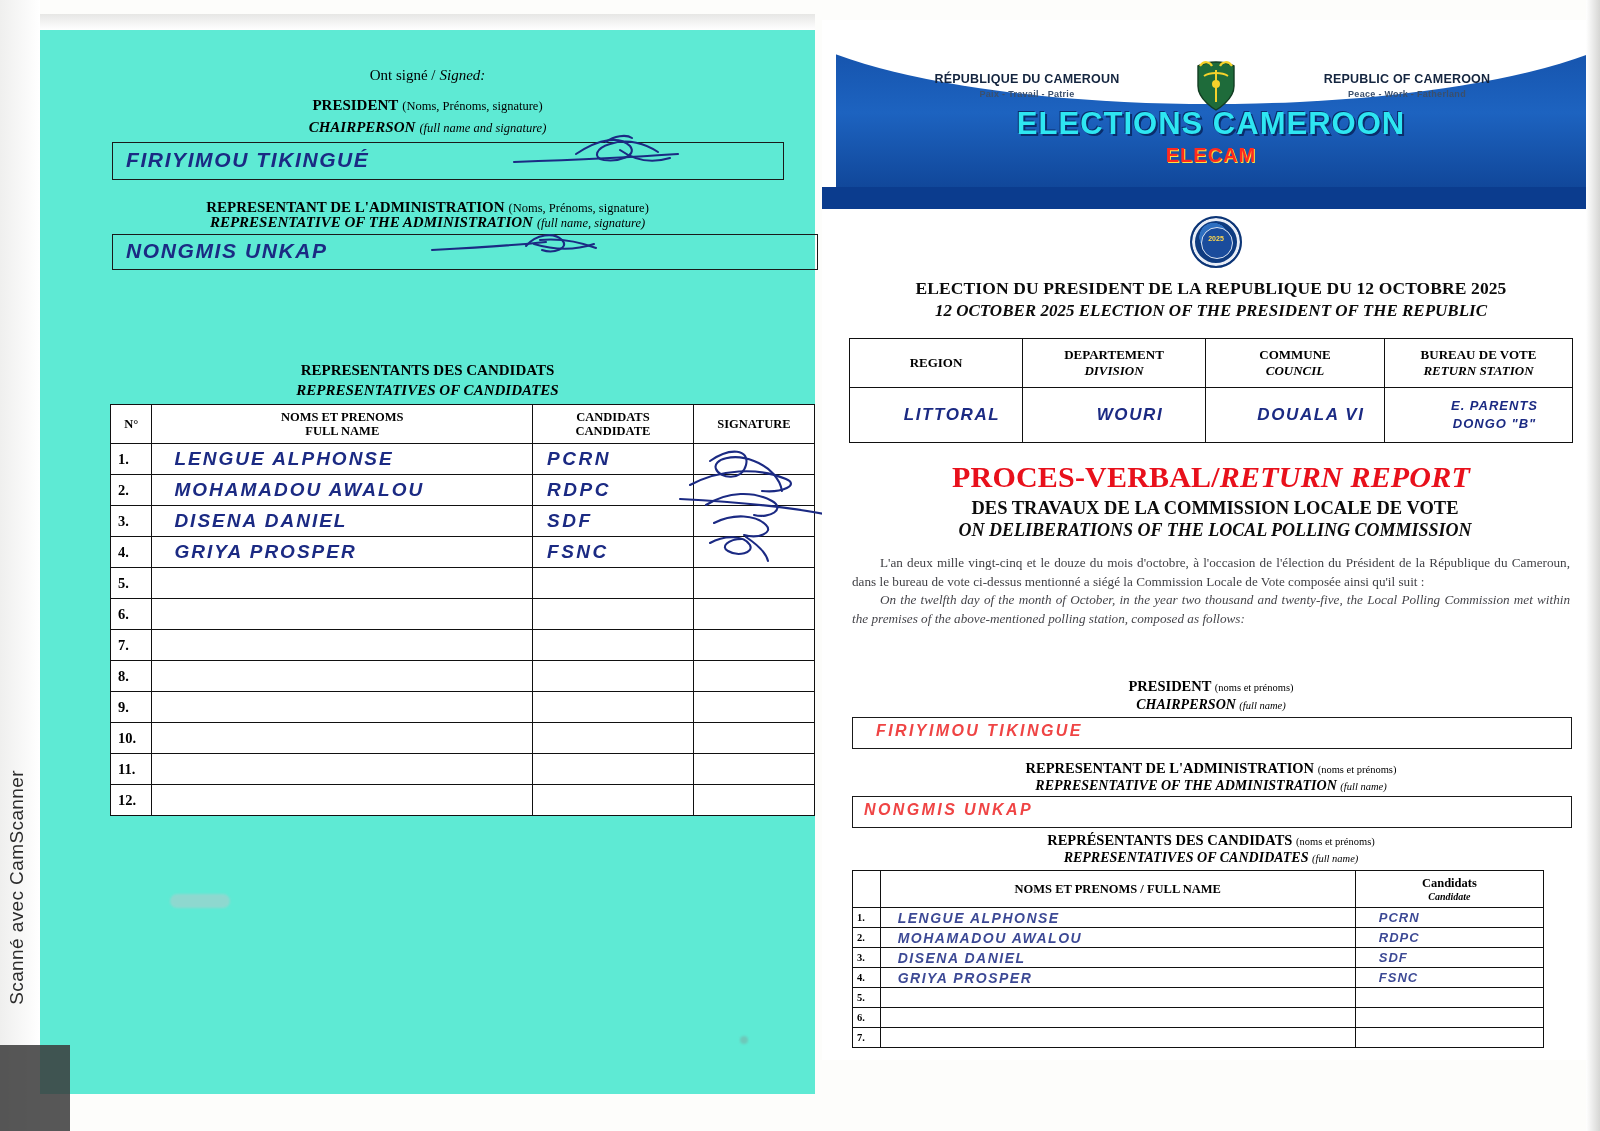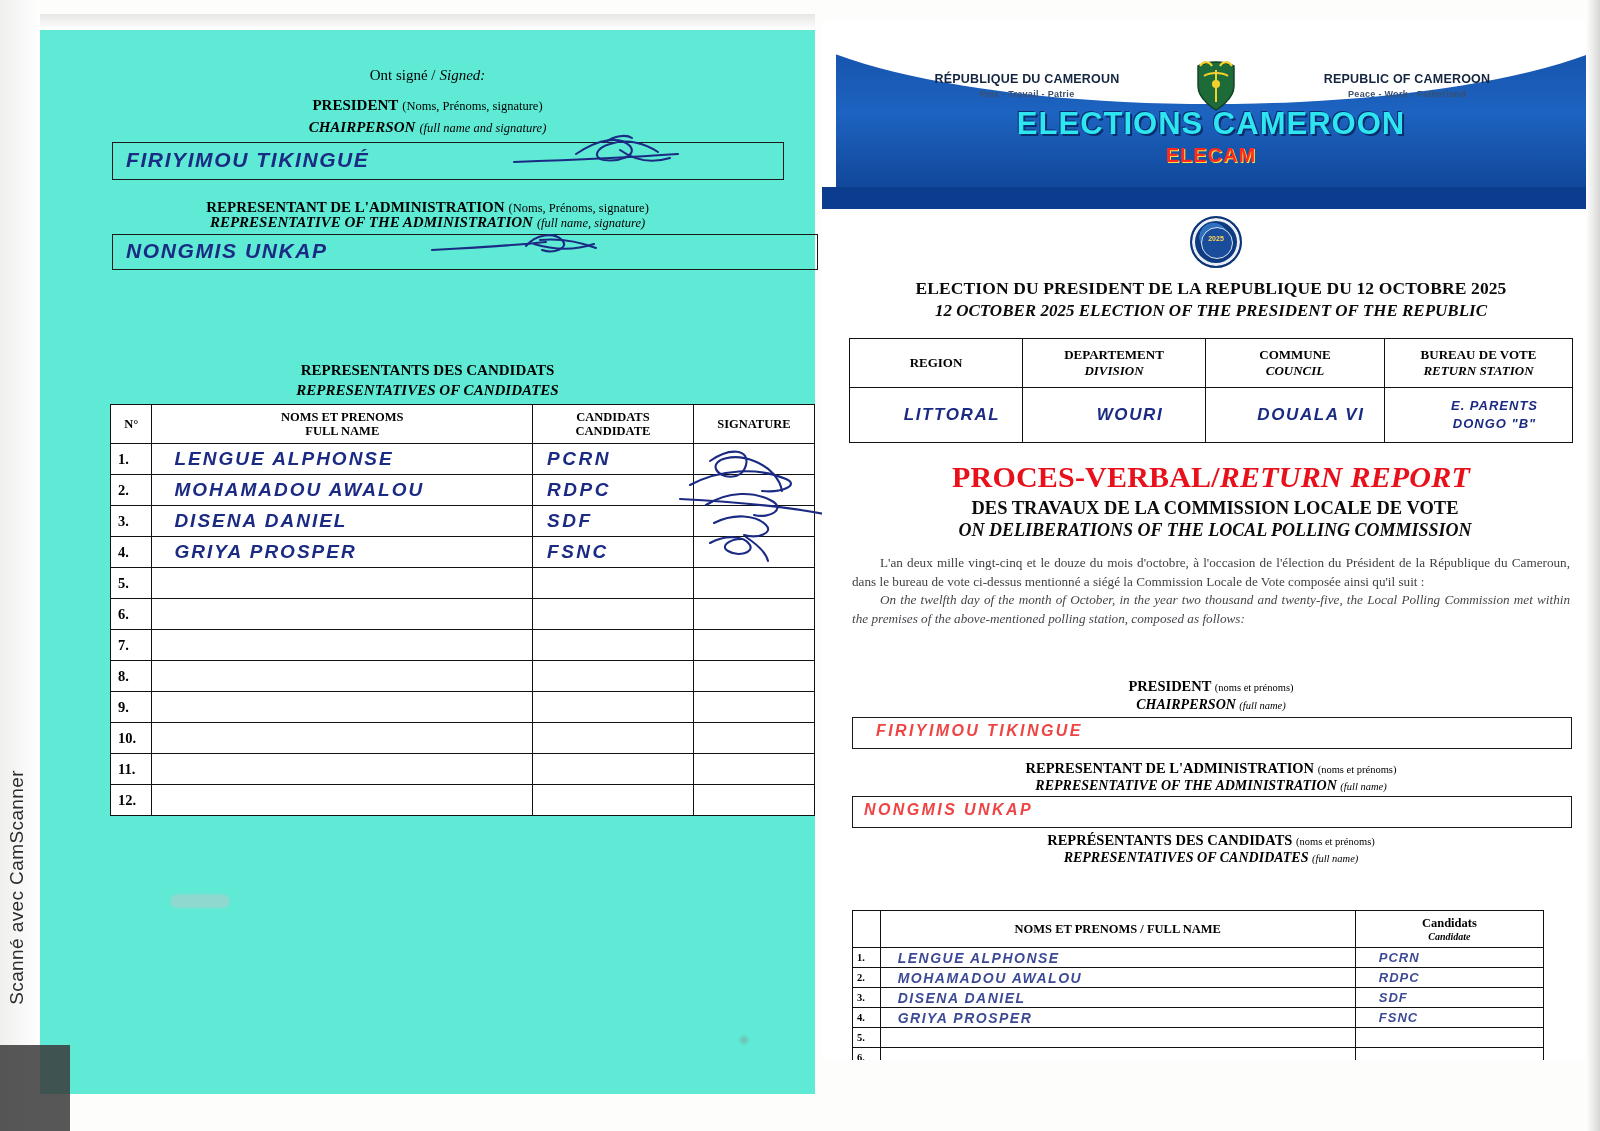--- a/index.html
+++ b/index.html
@@ -321,21 +321,20 @@
     font-style: italic;
     font-weight: 600;
     letter-spacing: 2.4px;
     font-size: 16px;
   }
   table.cand2 {
     position: absolute;
     left: 30px; top: 832px;
     width: 692px;
     border-collapse: collapse;
-    margin-top: 40px;
   }
   table.cand2 th, table.cand2 td {
     border: 1.2px solid #111;
   }
   table.cand2 th { height: 34px; font-size: 12.5px; font-weight: bold; text-align: center; }
   table.cand2 th i { display: block; font-style: italic; font-size: 10px; font-weight: bold; }
   table.cand2 tr { height: 20px; }
   table.cand2 td.n2 { width: 22px; font-size: 10.5px; font-weight: bold; padding-left: 4px; }
   table.cand2 td.m2 { width: 480px; }
   table.cand2 td.c2 { width: 188px; }

